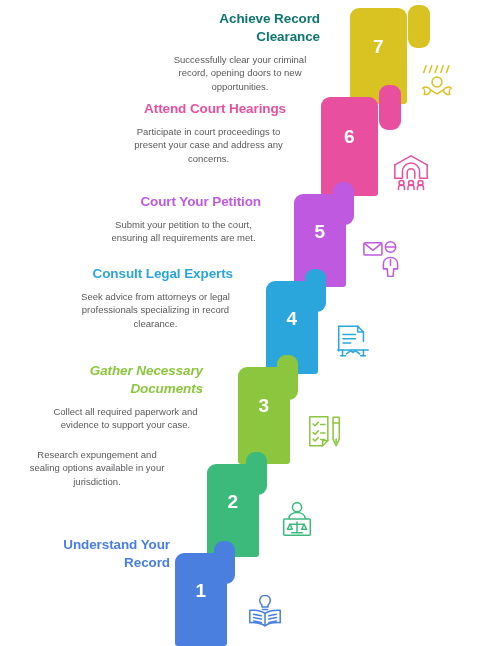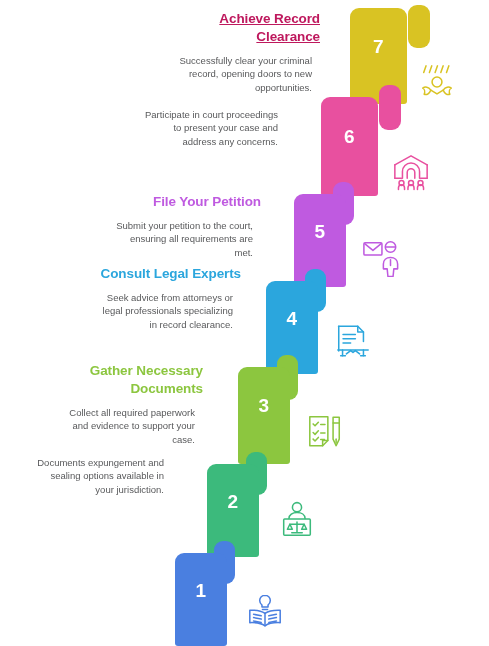--- a/index.html
+++ b/index.html
@@ -67,21 +67,22 @@
     font-size: 13.5px;
     font-weight: bold;
     line-height: 1.32;
     margin: 0 0 7px 0;
     letter-spacing: -0.1px;
   }
   .step-desc {
     font-size: 9.5px;
     line-height: 1.42;
     color: #58595b;
-    margin: 8px;
+    margin: 0;
+    text-align: center;
   }
 
   
   .step-icon {
     position: absolute;
   }
   .step-icon svg {
     display: block;
   }
 </style>
@@ -90,41 +91,42 @@
 
 <div id="infographic">
     <div class="step">
       <div class="ribbon" style="left: 350px; top: 5px; width: 80px; height: 99px;">
         <div class="ribbon-curl" style="left: 58px; top: 0px; width: 22px; height: 43px; background: rgb(217, 195, 35);"></div>
         <div class="ribbon-body" style="top: 3px; width: 57px; height: 96px; background: rgb(217, 195, 35);">
           <span class="ribbon-num" style="margin-top: 29px;">7</span>
         </div>
       </div>
       <div class="textblock" style="left: 160px; top: 10px; width: 160px;">
-        <h3 class="step-title" style="color: #be185d; text-decoration: underline;">Achieve Record Clearance</h3>
+        <h3 class="step-title" style="color: #0f766e;">Achieve Record Clearance</h3>
         <p class="step-desc">Successfully clear your criminal record, opening doors to new opportunities.</p>
       </div>
       <div class="step-icon" style="left: 418px; top: 62px; width: 38px; height: 40px;">
         <svg viewBox="0 0 40 42" width="38" height="40">
           <path fill="none" stroke="#d9c323" stroke-width="1.6" stroke-linecap="round" stroke-linejoin="round" d="M6 11L8.5 4M12 11l2.5-7M18 11l2.5-7M24 11l2.5-7M30 11l2.5-7"></path>
           <circle fill="none" stroke="#d9c323" stroke-width="1.6" stroke-linecap="round" stroke-linejoin="round" cx="20" cy="21" r="5.2"></circle>
           <path fill="none" stroke="#d9c323" stroke-width="1.6" stroke-linecap="round" stroke-linejoin="round" d="M13.5 29.5l6.5 4 6.5-4"></path>
           <path fill="none" stroke="#d9c323" stroke-width="1.6" stroke-linecap="round" stroke-linejoin="round" d="M13.5 29.5c-2.5-3.5-6-4-8.5-2 2 1 2.5 4 1.5 6.5 2.8 1 5.8-1 7-4.5z"></path>
           <path fill="none" stroke="#d9c323" stroke-width="1.6" stroke-linecap="round" stroke-linejoin="round" d="M26.5 29.5c2.5-3.5 6-4 8.5-2-2 1-2.5 4-1.5 6.5-2.8 1-5.8-1-7-4.5z"></path>
         </svg>
       </div>
     </div>
     <div class="step">
       <div class="ribbon" style="left: 321px; top: 85px; width: 80px; height: 111px;">
         <div class="ribbon-curl" style="left: 58px; top: 0px; width: 22px; height: 45px; background: rgb(232, 80, 159);"></div>
         <div class="ribbon-body" style="top: 12px; width: 57px; height: 99px; background: rgb(232, 80, 159);">
           <span class="ribbon-num" style="margin-top: 30px;">6</span>
         </div>
       </div>
       <div class="textblock" style="left: 131px; top: 100px; width: 155px;">
+        <h3 class="step-title" style="color: rgb(232, 80, 159);">Attend Court Hearings</h3>
         <p class="step-desc">Participate in court proceedings to present your case and address any concerns.</p>
       </div>
       <div class="step-icon" style="left: 392px; top: 152px; width: 38px; height: 40px;">
         <svg viewBox="0 0 40 42" width="38" height="40">
           <path fill="none" stroke="#e8509f" stroke-width="1.6" stroke-linecap="round" stroke-linejoin="round" d="M3 13.5L20 4l17 9.5"></path>
           <path fill="none" stroke="#e8509f" stroke-width="1.6" stroke-linecap="round" stroke-linejoin="round" d="M3 13.5v14M37 13.5v14"></path>
           <path fill="none" stroke="#e8509f" stroke-width="1.6" stroke-linecap="round" stroke-linejoin="round" d="M3 27.5h7M30 27.5h7"></path>
           <path fill="none" stroke="#e8509f" stroke-width="1.6" stroke-linecap="round" stroke-linejoin="round" d="M11 27.5v-7c0-5 4-9 9-9s9 4 9 9v7"></path>
           <path fill="none" stroke="#e8509f" stroke-width="1.6" stroke-linecap="round" stroke-linejoin="round" d="M16 27.5v-6a4 4 0 018 0v6"></path>
           <circle fill="none" stroke="#e8509f" stroke-width="1.6" stroke-linecap="round" stroke-linejoin="round" cx="10" cy="32.5" r="2.6"></circle>
@@ -137,42 +139,42 @@
       </div>
     </div>
     <div class="step">
       <div class="ribbon" style="left: 294px; top: 182px; width: 60px; height: 105px;">
         <div class="ribbon-curl" style="left: 39px; top: 0px; width: 21px; height: 43px; background: rgb(191, 90, 224);"></div>
         <div class="ribbon-body" style="top: 12px; width: 52px; height: 93px; background: rgb(191, 90, 224);">
           <span class="ribbon-num" style="margin-top: 28px;">5</span>
         </div>
       </div>
       <div class="textblock" style="left: 106px; top: 193px; width: 155px;">
-        <h3 class="step-title" style="color: rgb(191, 90, 224);">File Your Petition</h3>
+        <h3 class="step-title" style="color: rgb(191, 90, 224);">Court Your Petition</h3>
         <p class="step-desc">Submit your petition to the court, ensuring all requirements are met.</p>
       </div>
       <div class="step-icon" style="left: 362px; top: 237px; width: 38px; height: 40px;">
         <svg viewBox="0 0 40 42" width="38" height="40">
           <rect fill="none" stroke="#bf5ae0" stroke-width="1.6" stroke-linecap="round" stroke-linejoin="round" x="2" y="6" width="19" height="13" rx="1.2"></rect>
           <path fill="none" stroke="#bf5ae0" stroke-width="1.6" stroke-linecap="round" stroke-linejoin="round" d="M2.8 7l8.7 7 8.7-7"></path>
           <circle fill="none" stroke="#bf5ae0" stroke-width="1.6" stroke-linecap="round" stroke-linejoin="round" cx="30" cy="10.5" r="5.5"></circle>
           <path fill="none" stroke="#bf5ae0" stroke-width="1.6" stroke-linecap="round" stroke-linejoin="round" d="M25 10.5h10"></path>
           <path fill="none" stroke="#bf5ae0" stroke-width="1.6" stroke-linecap="round" stroke-linejoin="round" d="M30 21.5c-4.5 0-7.5 2.8-7.5 7v5h4l.8 8h5.4l.8-8h4v-5c0-4.2-3-7-7.5-7z"></path>
           <path fill="none" stroke="#bf5ae0" stroke-width="1.6" stroke-linecap="round" stroke-linejoin="round" d="M30 24v6"></path>
         </svg>
       </div>
     </div>
     <div class="step">
       <div class="ribbon" style="left: 266px; top: 269px; width: 60px; height: 105px;">
         <div class="ribbon-curl" style="left: 39px; top: 0px; width: 21px; height: 43px; background: rgb(43, 166, 221);"></div>
         <div class="ribbon-body" style="top: 12px; width: 52px; height: 93px; background: rgb(43, 166, 221);">
           <span class="ribbon-num" style="margin-top: 28px;">4</span>
         </div>
       </div>
-      <div class="textblock" style="left: 86px; top: 265px; width: 155px;">
+      <div class="textblock" style="left: 78px; top: 265px; width: 155px;">
         <h3 class="step-title" style="color: rgb(43, 166, 221);">Consult Legal Experts</h3>
         <p class="step-desc">Seek advice from attorneys or legal professionals specializing in record clearance.</p>
       </div>
       <div class="step-icon" style="left: 334px; top: 322px; width: 38px; height: 40px;">
         <svg viewBox="0 0 40 42" width="38" height="40">
           <path fill="none" stroke="#2ba6dd" stroke-width="1.6" stroke-linecap="round" stroke-linejoin="round" d="M5 4.5h20l6 6v10"></path>
           <path fill="none" stroke="#2ba6dd" stroke-width="1.6" stroke-linecap="round" stroke-linejoin="round" d="M25 4.5v6h6"></path>
           <path fill="none" stroke="#2ba6dd" stroke-width="1.6" stroke-linecap="round" stroke-linejoin="round" d="M5 4.5v26"></path>
           <path fill="none" stroke="#2ba6dd" stroke-width="1.6" stroke-linecap="round" stroke-linejoin="round" d="M9.5 13h13M9.5 17.5h13M9.5 22h8"></path>
           <path fill="none" stroke="#2ba6dd" stroke-width="1.6" stroke-linecap="round" stroke-linejoin="round" d="M4 29.5h32"></path>
@@ -183,21 +185,21 @@
       </div>
     </div>
     <div class="step">
       <div class="ribbon" style="left: 238px; top: 355px; width: 60px; height: 109px;">
         <div class="ribbon-curl" style="left: 39px; top: 0px; width: 21px; height: 45px; background: rgb(140, 198, 63);"></div>
         <div class="ribbon-body" style="top: 12px; width: 52px; height: 97px; background: rgb(140, 198, 63);">
           <span class="ribbon-num" style="margin-top: 29px;">3</span>
         </div>
       </div>
       <div class="textblock" style="left: 48px; top: 362px; width: 155px;">
-        <h3 class="step-title" style="color: rgb(140, 198, 63);">Gather Necessary Documents</h3>
+        <h3 class="step-title" style="color: rgb(140, 198, 63); font-style: italic;">Gather Necessary Documents</h3>
         <p class="step-desc">Collect all required paperwork and evidence to support your case.</p>
       </div>
       <div class="step-icon" style="left: 306px; top: 412px; width: 38px; height: 40px;">
         <svg viewBox="0 0 40 42" width="38" height="40">
           <path fill="none" stroke="#8cc63f" stroke-width="1.6" stroke-linecap="round" stroke-linejoin="round" d="M4 5h19v25l-5.5 5.5H4z"></path>
           <path fill="none" stroke="#8cc63f" stroke-width="1.6" stroke-linecap="round" stroke-linejoin="round" d="M17.5 35.5V30H23"></path>
           <path fill="none" stroke="#8cc63f" stroke-width="1.6" stroke-linecap="round" stroke-linejoin="round" d="M7.5 12.5l2 2 3.5-3.8M7.5 21.5l2 2 3.5-3.8M7.5 28.5l2 2 3.5-3.8"></path>
           <path fill="none" stroke="#8cc63f" stroke-width="1.6" stroke-linecap="round" stroke-linejoin="round" d="M15.5 13h4.5M15.5 22h4.5M15.5 29h4"></path>
           <path fill="none" stroke="#8cc63f" stroke-width="1.6" stroke-linecap="round" stroke-linejoin="round" d="M28.5 5.5h6.5v23l-3.3 7-3.2-7z"></path>
           <path fill="none" stroke="#8cc63f" stroke-width="1.6" stroke-linecap="round" stroke-linejoin="round" d="M28.5 11.5h6.5"></path>
@@ -206,21 +208,21 @@
       </div>
     </div>
     <div class="step">
       <div class="ribbon" style="left: 207px; top: 452px; width: 60px; height: 105px;">
         <div class="ribbon-curl" style="left: 39px; top: 0px; width: 21px; height: 43px; background: rgb(60, 186, 124);"></div>
         <div class="ribbon-body" style="top: 12px; width: 52px; height: 93px; background: rgb(60, 186, 124);">
           <span class="ribbon-num" style="margin-top: 28px;">2</span>
         </div>
       </div>
       <div class="textblock" style="left: 22px; top: 448px; width: 150px;">
-        <p class="step-desc">Documents expungement and sealing options available in your jurisdiction.</p>
+        <p class="step-desc">Research expungement and sealing options available in your jurisdiction.</p>
       </div>
       <div class="step-icon" style="left: 278px; top: 500px; width: 38px; height: 40px;">
         <svg viewBox="0 0 40 42" width="38" height="40">
           <circle fill="none" stroke="#3cba7c" stroke-width="1.6" stroke-linecap="round" stroke-linejoin="round" cx="20" cy="7.5" r="4.8"></circle>
           <path fill="none" stroke="#3cba7c" stroke-width="1.6" stroke-linecap="round" stroke-linejoin="round" d="M11.5 19.5c0-4 3.8-6.3 8.5-6.3s8.5 2.3 8.5 6.3"></path>
           <rect fill="none" stroke="#3cba7c" stroke-width="1.6" stroke-linecap="round" stroke-linejoin="round" x="6" y="20" width="28" height="17" rx="1"></rect>
           <path fill="none" stroke="#3cba7c" stroke-width="1.6" stroke-linecap="round" stroke-linejoin="round" d="M20 23v11"></path>
           <path fill="none" stroke="#3cba7c" stroke-width="1.6" stroke-linecap="round" stroke-linejoin="round" d="M12.5 25.5h15"></path>
           <path fill="none" stroke="#3cba7c" stroke-width="1.6" stroke-linecap="round" stroke-linejoin="round" d="M14.5 34.5h11"></path>
           <path fill="none" stroke="#3cba7c" stroke-width="1.6" stroke-linecap="round" stroke-linejoin="round" d="M12.5 25.5l-2.6 5.2h5.2zM27.5 25.5l-2.6 5.2h5.2z"></path>
@@ -228,20 +230,21 @@
       </div>
     </div>
     <div class="step">
       <div class="ribbon" style="left: 175px; top: 541px; width: 60px; height: 105px;">
         <div class="ribbon-curl" style="left: 39px; top: 0px; width: 21px; height: 43px; background: rgb(74, 127, 224);"></div>
         <div class="ribbon-body" style="top: 12px; width: 52px; height: 93px; background: rgb(74, 127, 224);">
           <span class="ribbon-num" style="margin-top: 28px;">1</span>
         </div>
       </div>
       <div class="textblock" style="left: 20px; top: 536px; width: 150px;">
+        <h3 class="step-title" style="color: rgb(74, 127, 224);">Understand Your Record</h3>
       </div>
       <div class="step-icon" style="left: 246px; top: 590px; width: 38px; height: 40px;">
         <svg viewBox="0 0 40 42" width="38" height="40">
           <path fill="none" stroke="#4a7fe0" stroke-width="1.6" stroke-linecap="round" stroke-linejoin="round" d="M20 5.5c-3.1 0-5.6 2.4-5.6 5.4 0 2 1.1 3.6 2.4 4.8v2.1h6.4v-2.1c1.3-1.2 2.4-2.8 2.4-4.8 0-3-2.5-5.4-5.6-5.4z"></path>
           <path fill="none" stroke="#4a7fe0" stroke-width="1.6" stroke-linecap="round" stroke-linejoin="round" d="M17.3 20.5h5.4"></path>
           <path fill="none" stroke="#4a7fe0" stroke-width="1.6" stroke-linecap="round" stroke-linejoin="round" d="M20 24.5c-3.4-2.4-9.2-3.6-16-3.3v13.1c6.8-.3 12.6.9 16 3.3 3.4-2.4 9.2-3.6 16-3.3V21.2c-6.8-.3-12.6.9-16 3.3z"></path>
           <path fill="none" stroke="#4a7fe0" stroke-width="1.6" stroke-linecap="round" stroke-linejoin="round" d="M20 24.5v13.1"></path>
           <path fill="none" stroke="#4a7fe0" stroke-width="1.6" stroke-linecap="round" stroke-linejoin="round" d="M8 25.5l8 1.6M8 29l8 1.6M8 32.5l8 1.6M32 25.5l-8 1.6M32 29l-8 1.6M32 32.5l-8 1.6"></path>
         </svg>
       </div>

